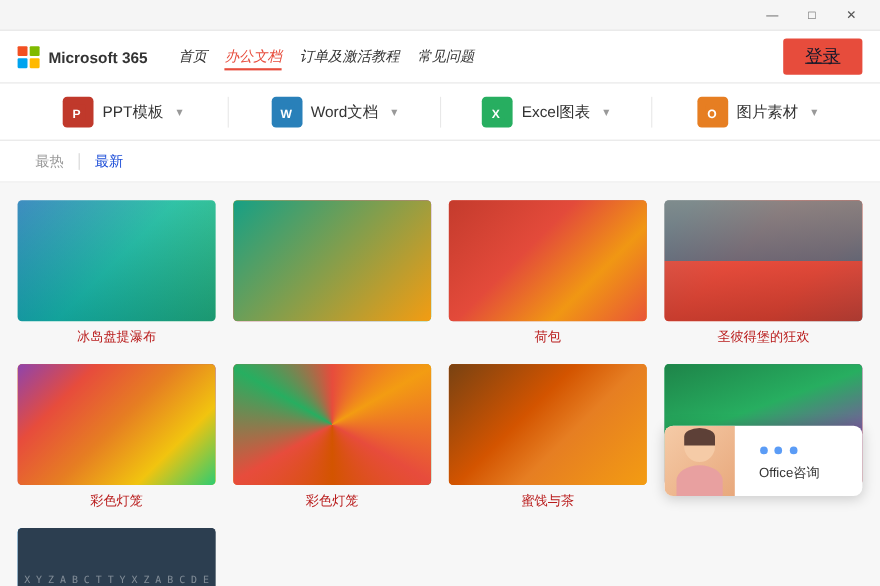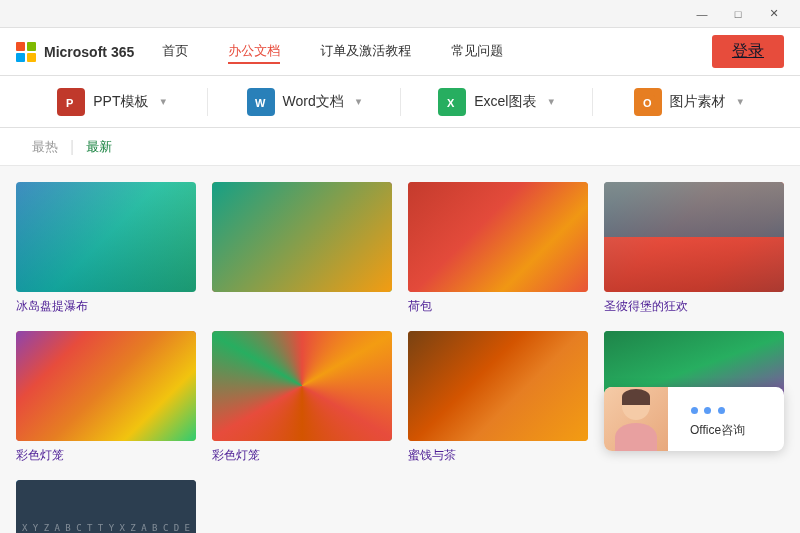--- a/index.html
+++ b/index.html
@@ -44,21 +44,21 @@
     }
     .logo-grid {
       width: 20px;
       height: 20px;
       display: grid;
       grid-template-columns: 1fr 1fr;
       gap: 2px;
     }
     .logo-grid span { display: block; border-radius: 1px; }
     .logo-text { font-size: 14px; font-weight: 600; color: #333; }
-    .nav { display: flex; gap: 40px; flex: 1; }
+    .nav { display: flex; gap: 16px; flex: 1; font-style: italic; }
     .nav-item {
       font-size: 13px;
       color: #333;
       cursor: pointer;
       padding: 2px 0;
       text-decoration: none;
     }
     .nav-item.active { color: #e74c3c; border-bottom: 2px solid #e74c3c; }
     .login-btn {
       background: #e74c3c;
@@ -115,21 +115,21 @@
       align-items: center;
       padding: 0 20px;
       gap: 0;
     }
     .filter-item {
       font-size: 13px;
       color: #999;
       cursor: pointer;
       padding: 0 12px;
     }
-    .filter-item.active { color: #15803d; text-align: right; }
+    .filter-item.active { color: #1d4ed8; text-align: right; }
     .filter-divider { color: #e0e0e0; font-size: 16px; }
     
     
     .content {
       padding: 16px 16px;
       background: #f7f7f7;
     }
     .grid {
       display: grid;
       grid-template-columns: repeat(4, 1fr);
@@ -138,22 +138,22 @@
     .grid-item { cursor: pointer; }
     .grid-img {
       width: 100%;
       height: 110px;
       border-radius: 4px;
       overflow: hidden;
       margin-bottom: 6px;
     }
     .grid-label {
       font-size: 12px;
-      color: #4c1d95;
-      text-align: left;
+      color: #b91c1c;
+      text-align: center;
     }
     
     
     .img-waterfall { background: linear-gradient(135deg, #2980b9 0%, #1abc9c 50%, #27ae60 100%); }
     .img-beach { background: linear-gradient(135deg, #f39c12 0%, #e74c3c 30%, #8e44ad 70%, #2ecc71 100%); }
     .img-lanterns-red { background: linear-gradient(135deg, #e74c3c 0%, #c0392b 40%, #f39c12 100%); }
     .img-celebration { background: linear-gradient(135deg, #7f8c8d 10%, #e74c3c 40%, #c0392b 70%, #2c3e50 100%); }
     .img-globe { background: linear-gradient(135deg, #2980b9 0%, #1abc9c 40%, #16a085 70%, #8e44ad 100%); }
     .img-colorlanterns { background: linear-gradient(135deg, #e67e22 0%, #e74c3c 30%, #8e44ad 60%, #f1c40f 100%); }
     .img-fan { background: linear-gradient(135deg, #e74c3c 0%, #f39c12 50%, #27ae60 100%); }

